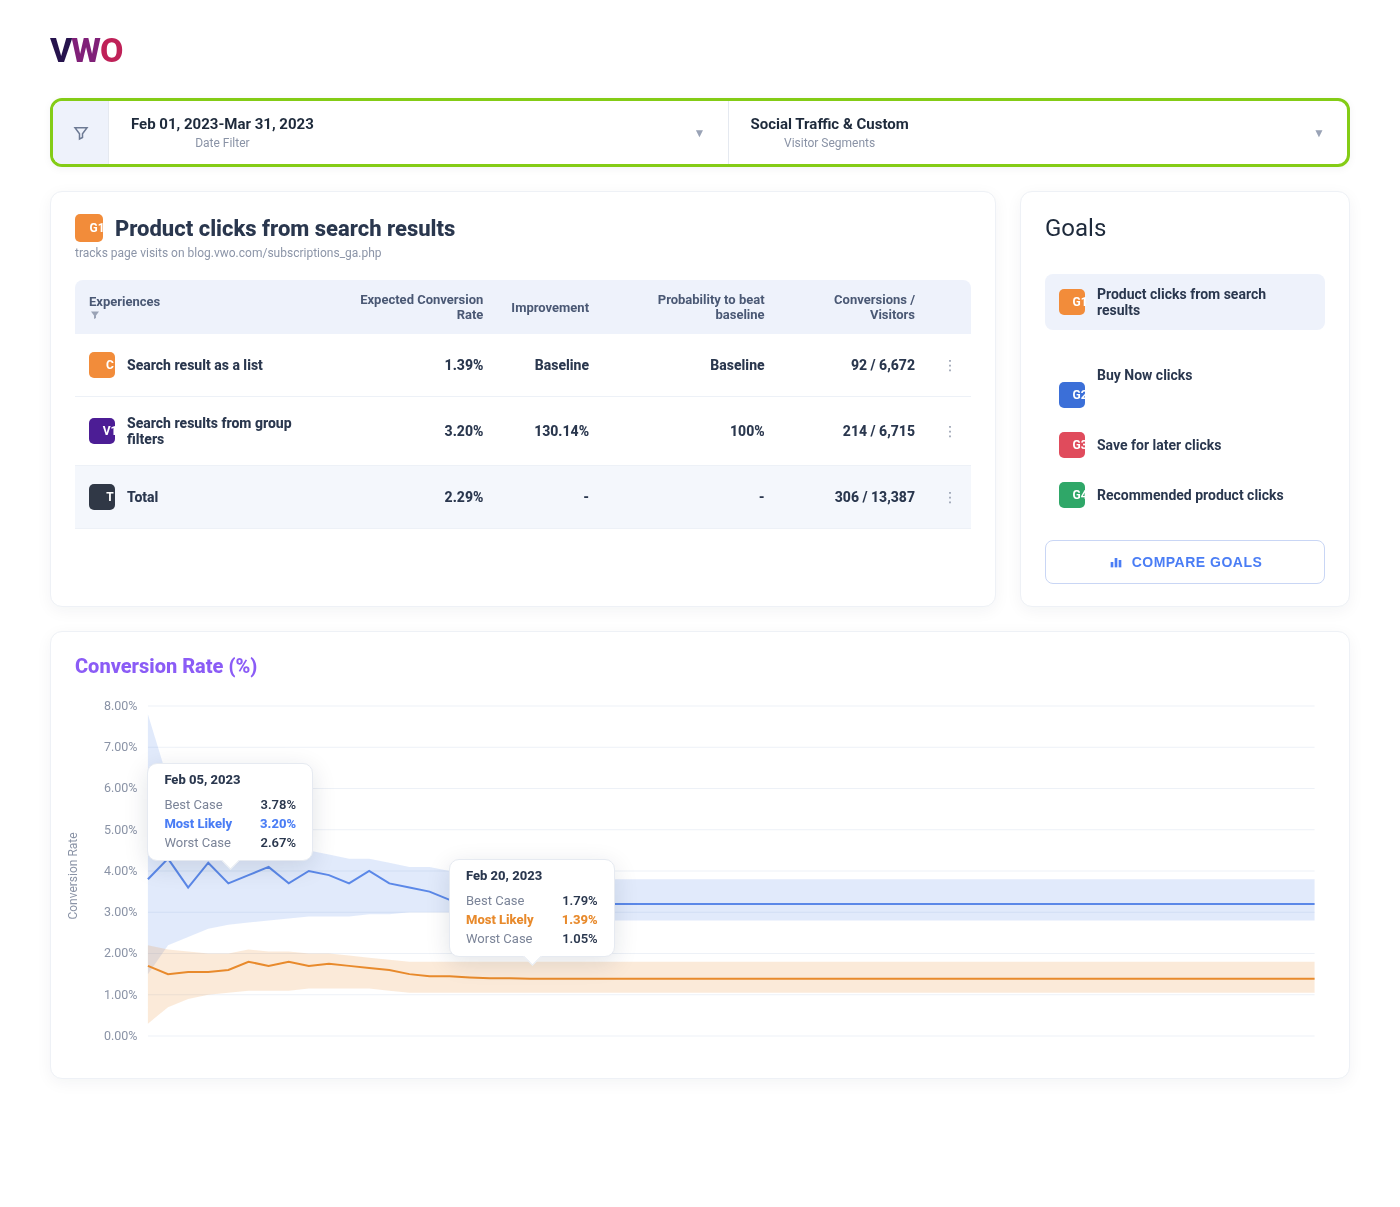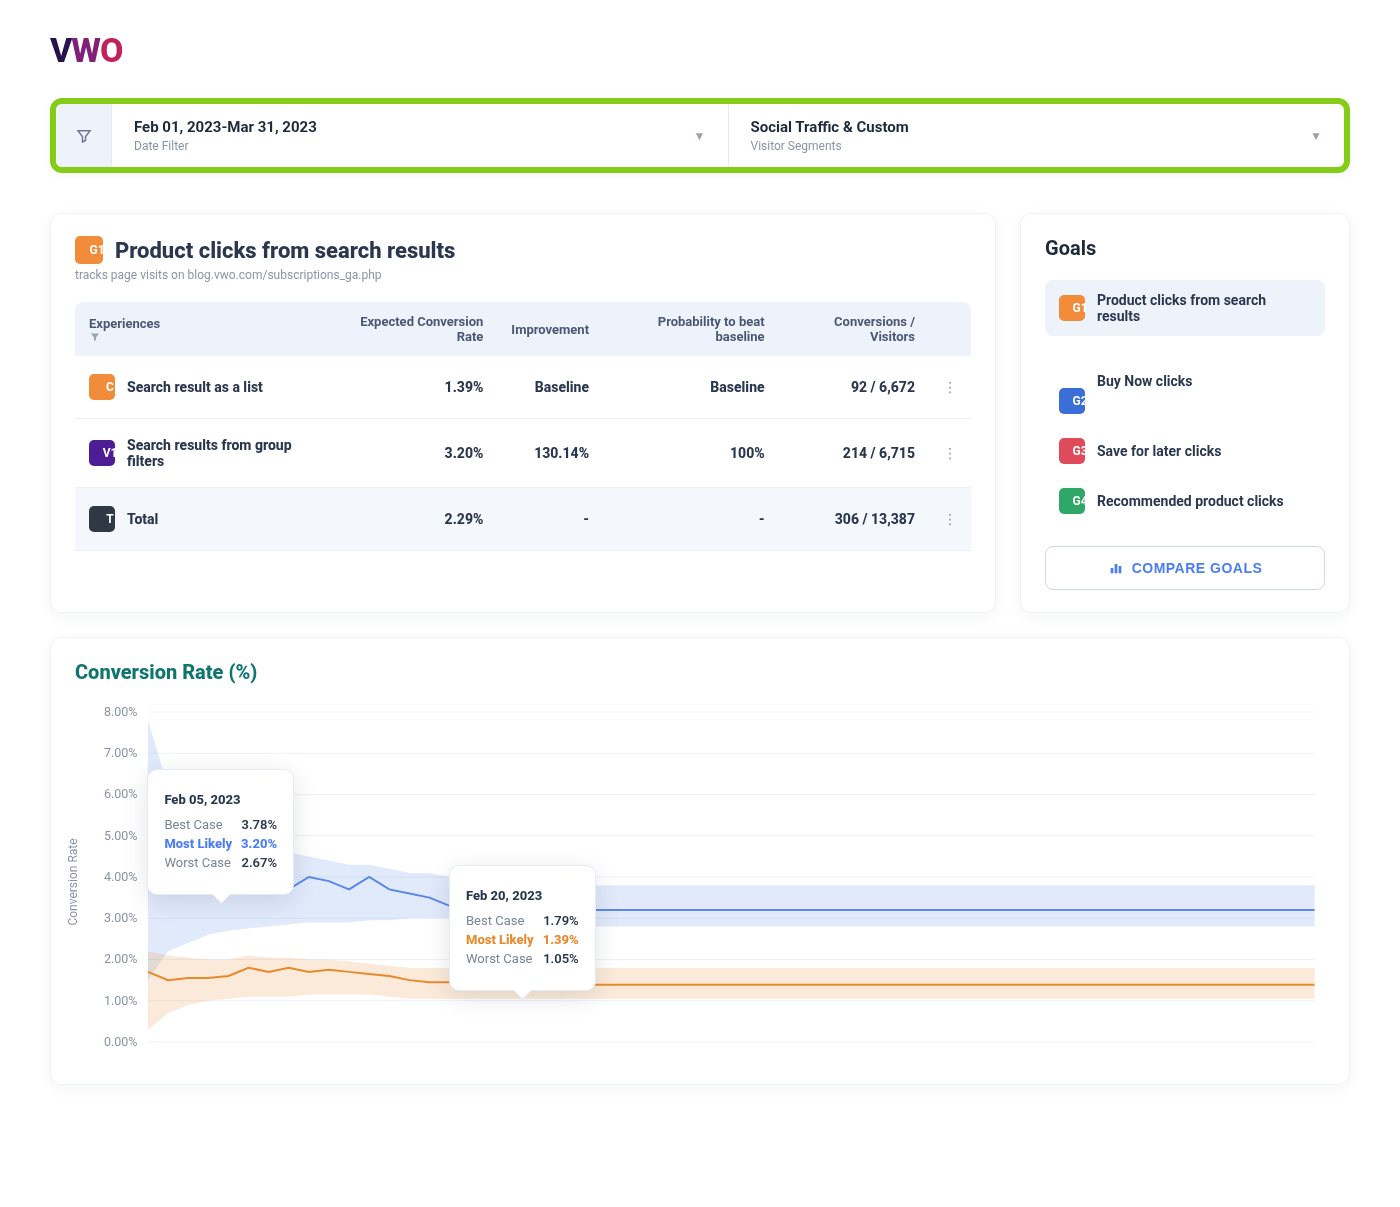--- a/index.html
+++ b/index.html
@@ -15,25 +15,26 @@
   font-weight: 800;
   margin-bottom: 28px;
   letter-spacing: -1px;
 }
 .logo .v { color: #26134d; }
 .logo .w { color: #802078; }
 .logo .o { color: #bf2158; }
 
 .filters-bar {
   display: flex;
-  border: 6px solid #84cc16;
+  border: 3px solid #84cc16;
   border-radius: 12px;
   box-shadow: 0 2px 8px rgba(20,30,60,0.05);
   overflow: hidden;
-  margin-bottom: 40px;
+  margin-bottom: 24px;
+  text-align: center;
 }
 .filters-bar .filter-icon-box {
   width: 56px;
   background: #eef2fb;
   display: flex;
   align-items: center;
   justify-content: center;
   border-right: 1px solid #e5e9f0;
 }
 .filters-bar .filter-cell {
@@ -70,21 +71,21 @@
   width: 26px; height: 26px; border-radius: 5px; color: #fff; font-size: 12px; font-weight: 700; padding-left: 16px;
 }
 .badge.lg { width: 28px; height: 28px; }
 .b-orange { background: #f28c3a; }
 .b-blue { background: #3b6fd8; margin-top: 40px; }
 .b-red { background: #e04b5c; }
 .b-green { background: #2fa768; }
 .b-navy { background: #4c1d95; }
 .b-dark { background: #303846; }
 
-.goals-title { font-size: 20px; font-weight: 700; margin-bottom: 20px; }
+.goals-title { font-size: 24px; font-weight: 400; margin-bottom: 32px; }
 .goal-list { list-style:none; }
 .goal-list li {
   display:flex; align-items:center; gap:12px;
   padding: 12px 14px; border-radius: 8px; font-size: 14px; font-weight: 700; color: #2a374e; cursor:pointer;
 }
 .goal-list li.active { background: #eef2fb; }
 .compare-btn {
   margin-top: 20px; width: 100%; border: 1px solid #c9d6f5; background: #fff;
   color: #4a7df5; padding: 13px 4px; border-radius: 8px; font-weight: 800; letter-spacing: 0.5px;
   font-size: 14px; display: flex; align-items: center; justify-content: center; gap: 8px; cursor:pointer;
@@ -104,33 +105,33 @@
 table.exp td:first-child { text-align: left; font-weight: 800; }
 table.exp tbody tr { border-bottom: 1px solid #edf1f7; }
 table.exp tbody tr.total { background: #f4f7fc; }
 .exp-name { display:flex; align-items:center; gap:12px; }
 .more-dots { color:#8a93a6; cursor:pointer; }
 .more-cell { width: 24px; text-align:center; }
 .th-filter-icon { color:#9aa3b6; margin-left:4px; }
 
 
 .chart-card { position: relative; }
-.chart-title { font-size: 20px; font-weight: 800; color:#0f766e; margin-bottom: 18px; }
+.chart-title { font-size: 20px; font-weight: 800; color:#8b5cf6; margin-bottom: 18px; }
 .chart-area { position: relative; height: 360px; }
 .chart-axis-label {
   position:absolute; left: -2px; top: 50%; transform: translate(-50%, -50%) rotate(-90deg);
   font-size: 12px; color:#8a93a6;
 }
 svg { display:block; }
 .tooltip {
   position:absolute; background:#fff; border:1px solid #e6eaf1; border-radius:10px;
-  box-shadow: 0 6px 24px rgba(20,30,60,0.12); padding: 22px 16px; font-size: 13px;
+  box-shadow: 0 6px 24px rgba(20,30,60,0.12); padding: 8px 16px; font-size: 13px;
 }
 .tooltip .tt-date { font-weight:800; color:#2a374e; margin-bottom:8px; }
-.tooltip .row { display:flex; justify-content:space-between; gap: 9px; padding: 2px 0; }
+.tooltip .row { display:flex; justify-content:space-between; gap: 28px; padding: 2px 0; }
 .tooltip .label { color:#7b8498; }
 .tooltip .val { color:#2a374e; font-weight:600; }
 .tooltip .ml-blue .label, .tooltip .ml-blue .val { color:#4a7df5; font-weight:800; }
 .tooltip .ml-orange .label, .tooltip .ml-orange .val { color:#e88a2c; font-weight:800; }
 .tooltip::after {
   content:""; position:absolute; width:12px; height:12px; background:#fff;
   border-right:1px solid #e6eaf1; border-bottom:1px solid #e6eaf1;
   transform: rotate(45deg); left: 50%; margin-left: -6px; bottom: -7px;
 }
 </style>

